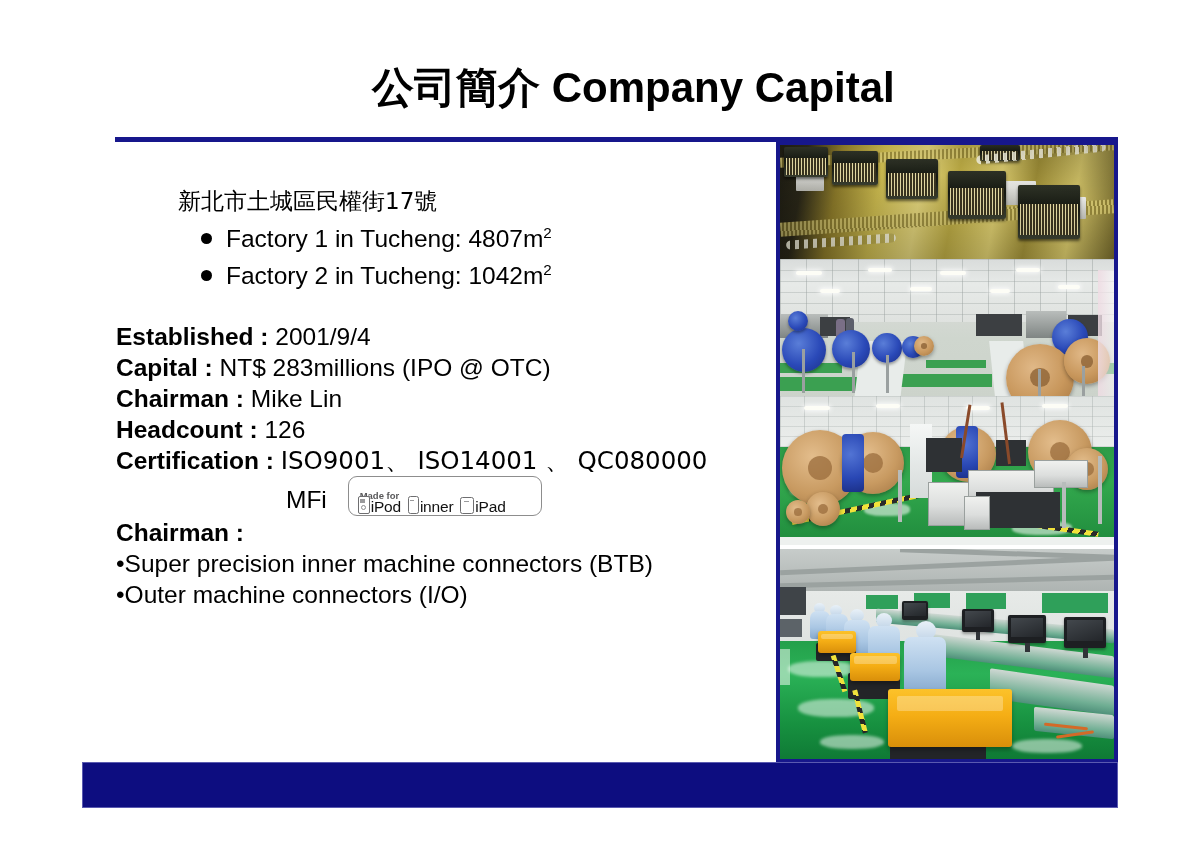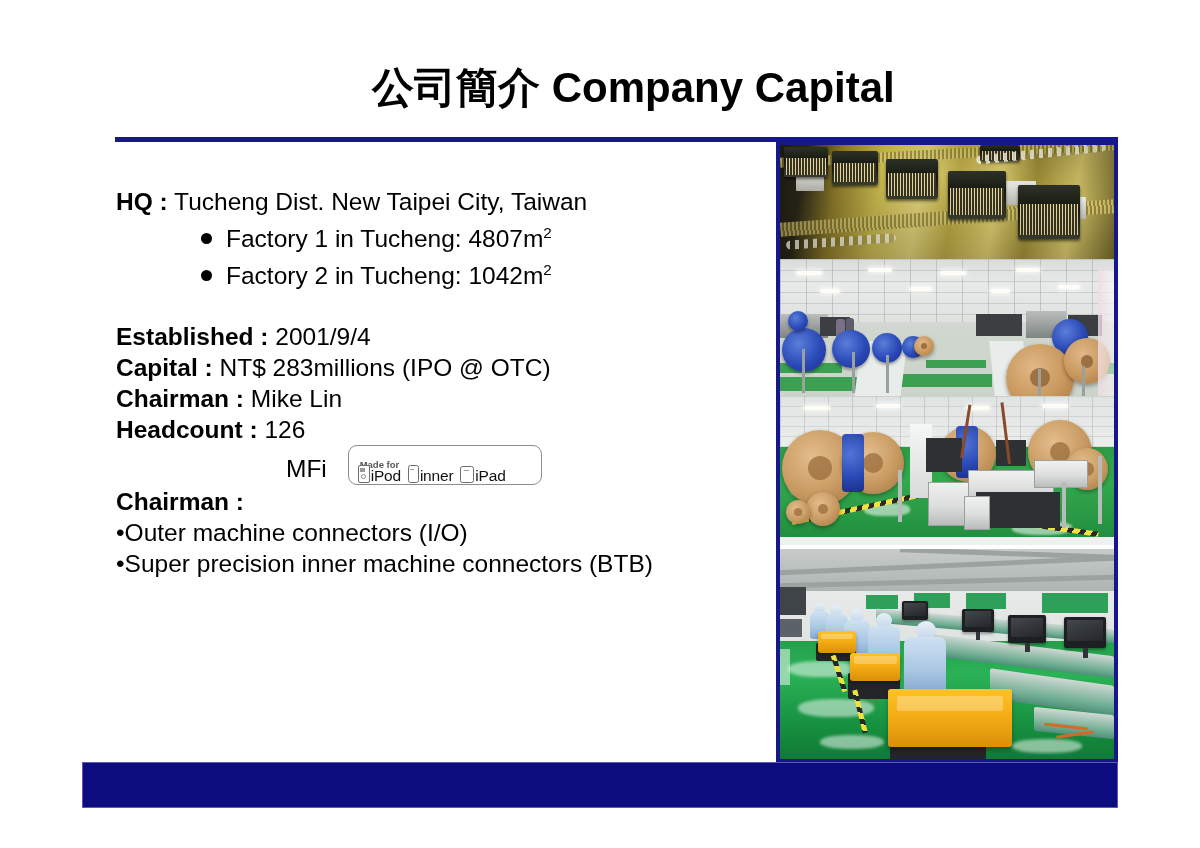--- a/index.html
+++ b/index.html
@@ -404,25 +404,22 @@
   <div id="slide-title">
     <span class="cjk">公司簡介</span>
     <span>Company Capital</span>
   </div>
 
   <div id="header-rule"></div>
 </div>
 
 <div id="body-text">
 
-  <div class="line">
-    <span class="lbl">HQ :</span>
-    <span>Tucheng Dist. New Taipei City, Taiwan</span>
-  </div>
-
+
+  <div class="indent-cjk">新北市土城區民權街17號</div>
 
 
   <div class="bullet-row">
     <span class="bullet-dot"></span><span>Factory 1 in Tucheng: 4807m</span><span class="sup">2</span>
   </div>
 
   <div class="bullet-row">
     <span class="bullet-dot"></span><span>Factory 2 in Tucheng: 1042m</span><span class="sup">2</span>
   </div>
 
@@ -441,34 +438,38 @@
   <div class="line">
     <span class="lbl">Chairman :</span>
     <span>Mike Lin</span>
   </div>
 
   <div class="line">
     <span class="lbl">Headcount :</span>
     <span>126</span>
   </div>
 
+  <div class="line">
+    <span class="lbl">Certification :</span>
+    <span class="cjk">ISO9001、 ISO14001 、 QC080000</span>
+  </div>
 
   <div class="cert-line2">
     <span>MFi</span>
     <span id="mfi-badge">
       <span id="mfi-madefor">Made for</span>
       <span id="mfi-row">
         <span class="mfi-dev dev-ipod"></span><span>iPod</span><span class="mfi-sp"></span><span class="mfi-dev dev-iphone"></span><span>inner</span><span class="mfi-sp"></span><span class="mfi-dev dev-ipad"></span><span>iPad</span>
       </span>
     </span>
   </div>
 
   <div class="line lbl">Chairman :</div>
+  <div class="prod-line">•Super precision inner machine connectors (BTB)</div>
   <div class="prod-line">•Outer machine connectors (I/O)</div>
-  <div class="prod-line">•Super precision inner machine connectors (BTB)</div>
 </div>
 
 <div id="photo-column">
 
   <div class="photo" id="photo-1">
     <div class="photo-inner">
       <div class="p1-bg"></div>
       <div class="p1-strip" style="top:4px;height:10px;transform:rotate(-3deg);"></div>
       <div class="p1-strip" style="top:66px;height:14px;transform:rotate(-4deg);"></div>
       <div class="p1-pad" style="left:16px;top:26px;width:28px;height:20px;"></div>

